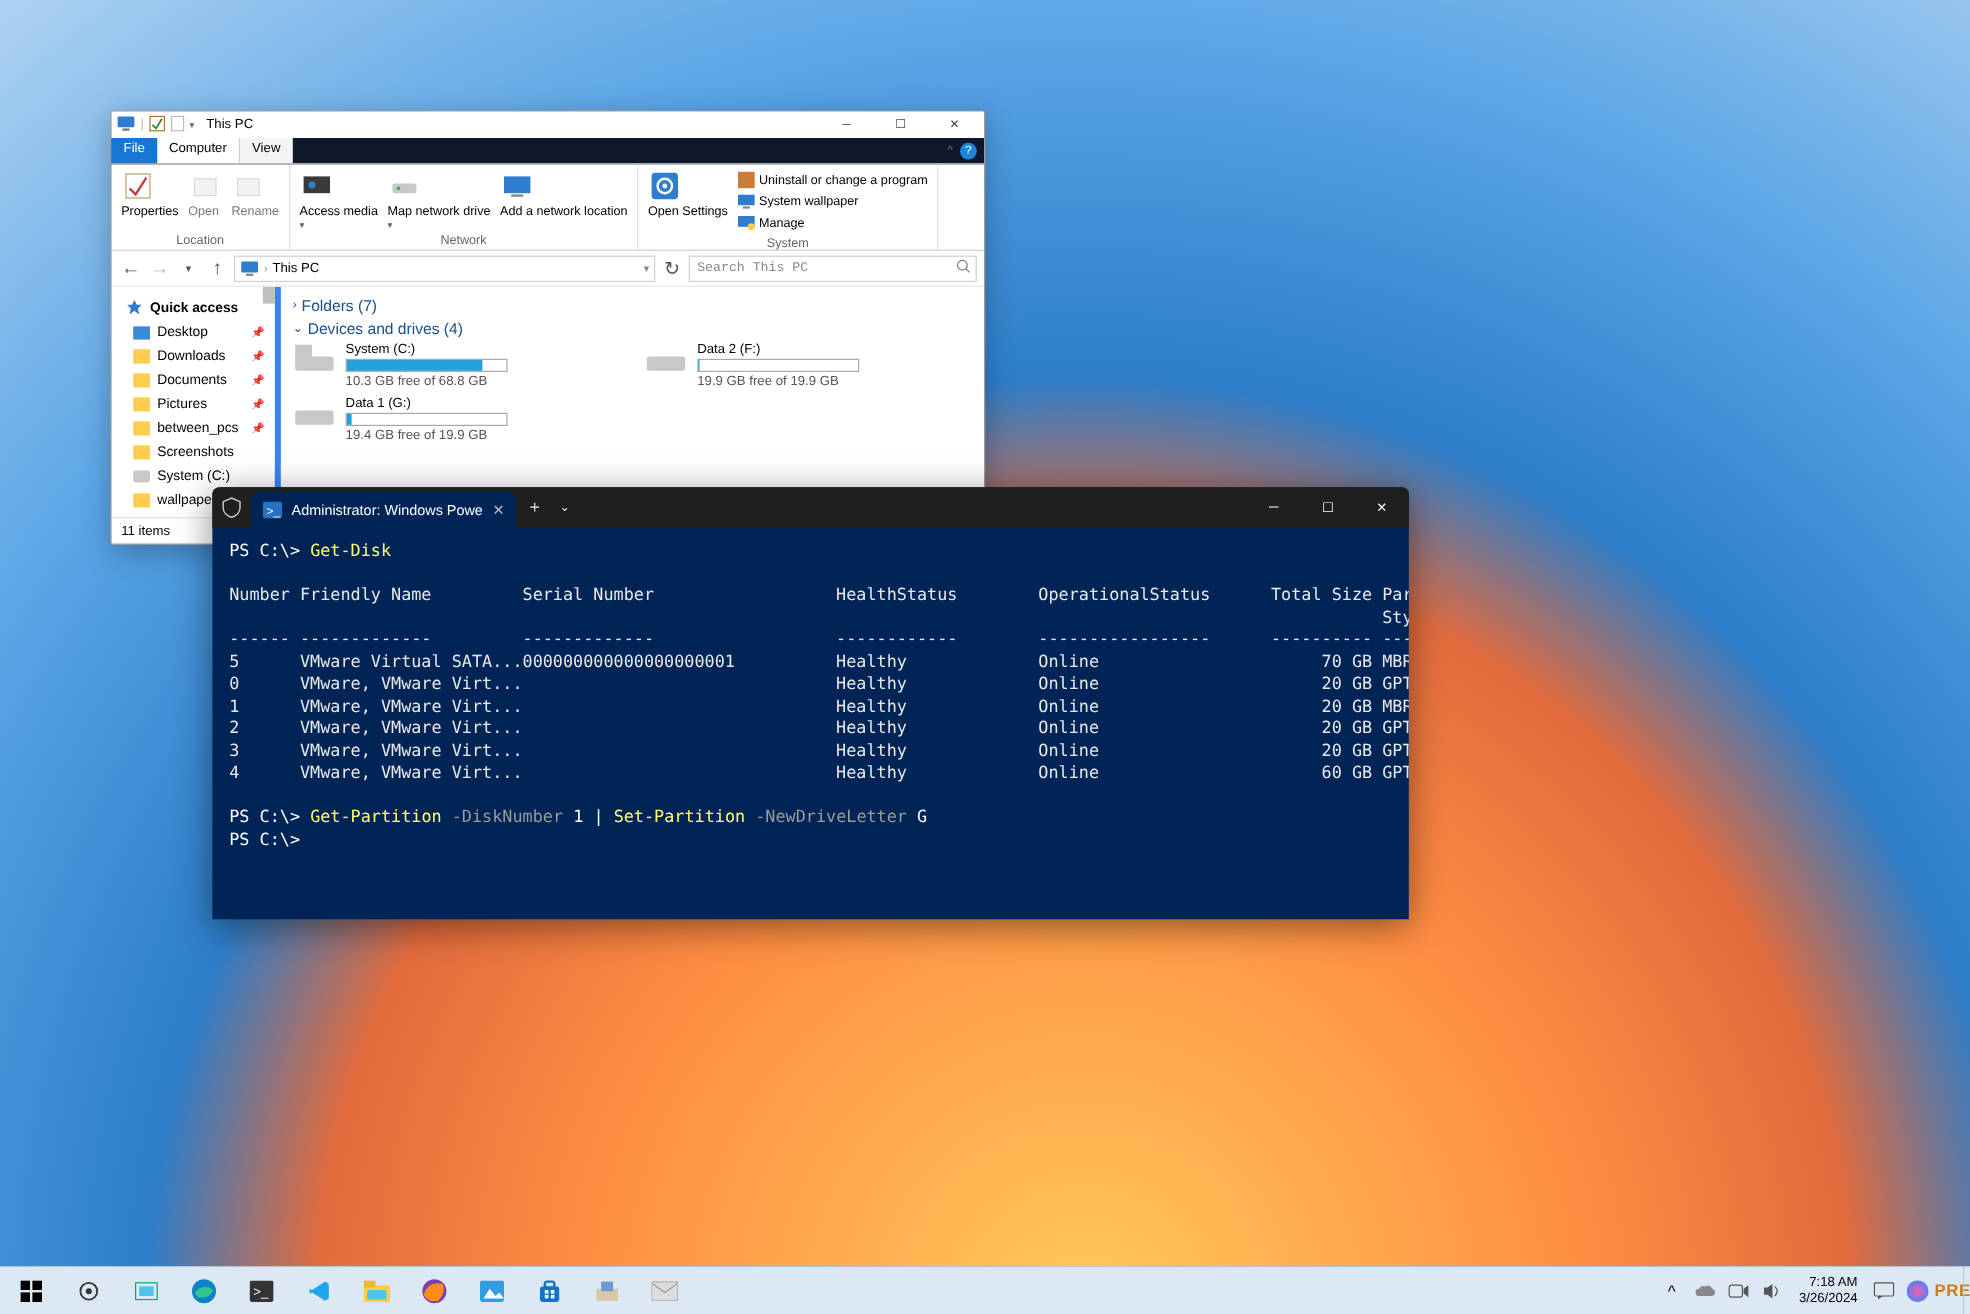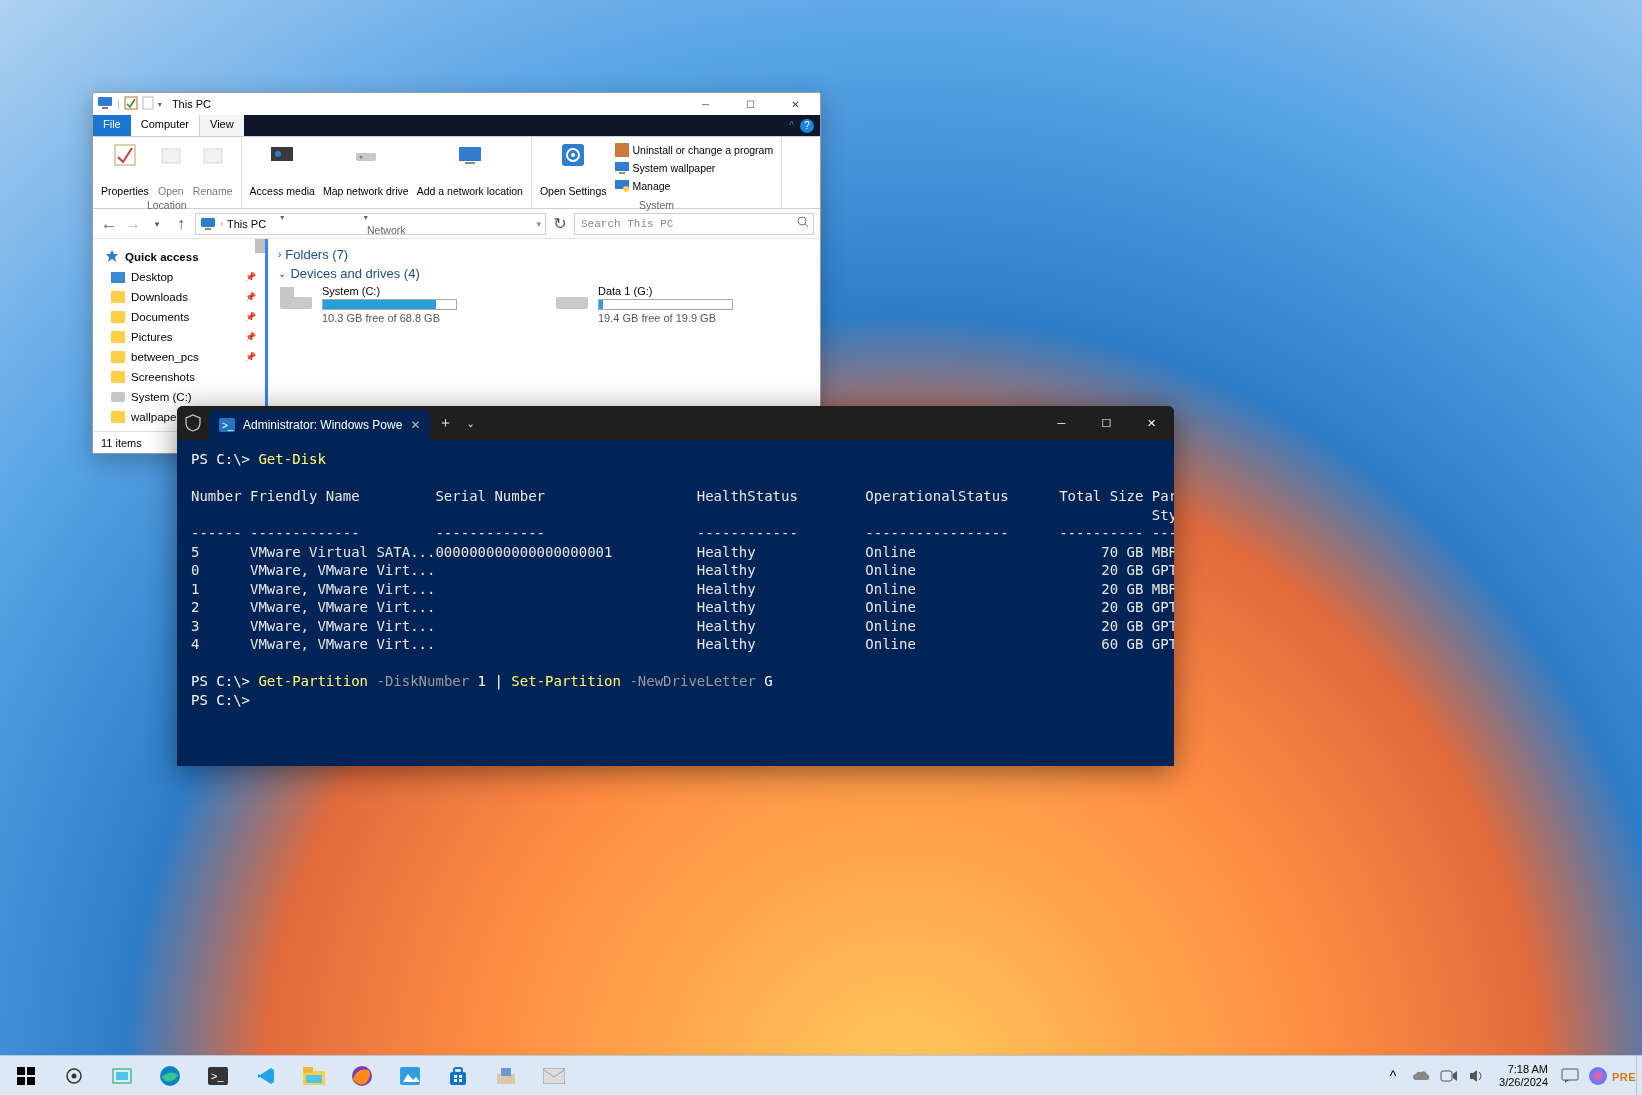--- a/index.html
+++ b/index.html
@@ -49,37 +49,37 @@
   .ex-tab.file { background:#1976d2; color:#fff; border:none; }
   .ex-tab.plain { background:#f3f3f3; border:none; }
   .ex-tabs .help { margin-left:auto; display:flex; align-items:center; gap:6px; padding-right:6px; }
   .help-icon { width:14px; height:14px; border-radius:50%; background:#1a86d8; color:#fff; font-size:10px; display:flex; align-items:center; justify-content:center; }
 
   .ribbon {
     height: 72px; display:flex; border-bottom:1px solid #d0d0d0;
   }
   .ribbon-group { border-right:1px solid #e0e0e0; display:flex; flex-direction:column; padding: 4px 8px 0; }
   .ribbon-group .row { display:flex; gap:8px; align-items:flex-start; flex:1; }
-  .ribbon-btn { display:flex; flex-direction:column; align-items:center; font-size:10.5px; gap:16px; }
+  .ribbon-btn { display:flex; flex-direction:column; align-items:flex-start; font-size:10.5px; gap:1px; }
   .ribbon-btn .ico { width:28px; height:28px; display:flex; align-items:center; justify-content:center; }
   .ribbon-group .label { font-size:10.5px; text-align:center; color:#666; padding:2px 0; }
   .ribbon-link { font-size:10.5px; display:flex; align-items:center; gap:4px; height:18px; }
   .ribbon-link .mini { width:14px; height:14px; display:inline-flex; align-items:center; justify-content:center; }
 
   .addrbar {
     height: 30px; display:flex; align-items:center; gap:4px; padding:3px 6px;
     border-bottom:1px solid #e5e5e5;
   }
   .nav-btn { width:20px; height:20px; display:flex; align-items:center; justify-content:center; color:#555; }
   .addr-field { flex:1; height:22px; border:1px solid #cfcfcf; display:flex; align-items:center; font-size:11px; padding:0 4px; gap:4px; }
   .search-field { width:240px; height:22px; border:1px solid #cfcfcf; display:flex; align-items:center; font-size:11px; color:#888; padding:0 18px 0 6px; position:relative;font-family:Liberation Mono, monospace; }
   .search-field .mag { position:absolute; right:4px; }
 
   .ex-body { flex:1; display:flex; overflow:hidden; }
-  .sidebar { width:175px; border-right:3px solid #3b82f6; font-size:11.5px; padding-top:8px; position:relative; }
+  .sidebar { width:141px; border-right:5px solid #3b82f6; font-size:11.5px; padding-top:8px; position:relative; }
   .side-item { display:flex; align-items:center; gap:6px; padding:2px 8px 2px 18px; height:20px; }
   .side-item.h { padding-left:12px; }
   .pin { margin-left:auto; color:#999; font-size:9px; }
   .folder-ico { width:14px; height:12px; background:#ffcf4a; border-radius:1px; display:inline-block; }
   .star-ico svg polygon { fill:#2e7dd1; }
   .desk-ico { width:14px; height:11px; background:#3a8ad6; }
   .dl-ico { width:14px; height:12px; background:#ffcf4a; position:relative; }
   .drive-ico { width:14px; height:10px; background:#c8c8c8; border-radius:2px; display:inline-block; }
   .sidebar .scrollthumb { position:absolute; right:0; top:0; width:10px; height:14px; background:#c0c0c0; }
 
@@ -388,20 +388,34 @@
             <div class="sub">10.3 GB free of 68.8 GB</div>
           </div>
         </div>
         <div class="drive">
           <span class="big-ico">
             <svg class="big-drive">
                 <rect x="2" y="10" width="32" height="12" rx="2"></rect>
               </svg>
           </span>
           <div>
+            <div>Data 2 (F:)</div>
+            <div class="bar">
+                <div class="fill" style="width:1%"></div>
+              </div>
+            <div class="sub">19.9 GB free of 19.9 GB</div>
+          </div>
+        </div>
+        <div class="drive">
+          <span class="big-ico">
+            <svg class="big-drive">
+                <rect x="2" y="10" width="32" height="12" rx="2"></rect>
+              </svg>
+          </span>
+          <div>
             <div>Data 1 (G:)</div>
             <div class="bar">
                 <div class="fill" style="width:3%"></div>
               </div>
             <div class="sub">19.4 GB free of 19.9 GB</div>
           </div>
         </div>
       </div>
     </div>
   </div>
@@ -567,17 +581,17 @@
           <circle cx="10" cy="10" r="9" fill="url(#g1)"></circle>
           <defs>
             <radialGradient id="g1">
               <stop offset="0" stop-color="#ff5fa2"></stop>
               <stop offset="1" stop-color="#4f7fff"></stop>
             </radialGradient>
           </defs>
         </svg>
     </div>
     <div style="width:24px;text-align:center;">
-      <span style="font-size:11px;color:#d07b1a;font-weight:bold;letter-spacing:.5px;">PRE</span>
+      <span style="font-size:14px;color:#d07b1a;font-weight:bold;letter-spacing:.5px;">PRE</span>
     </div>
     <div style="width:6px;height:40px;border-left:1px solid #b8c7d6;"></div>
   </div>
 </div>
 
 </body></html>

